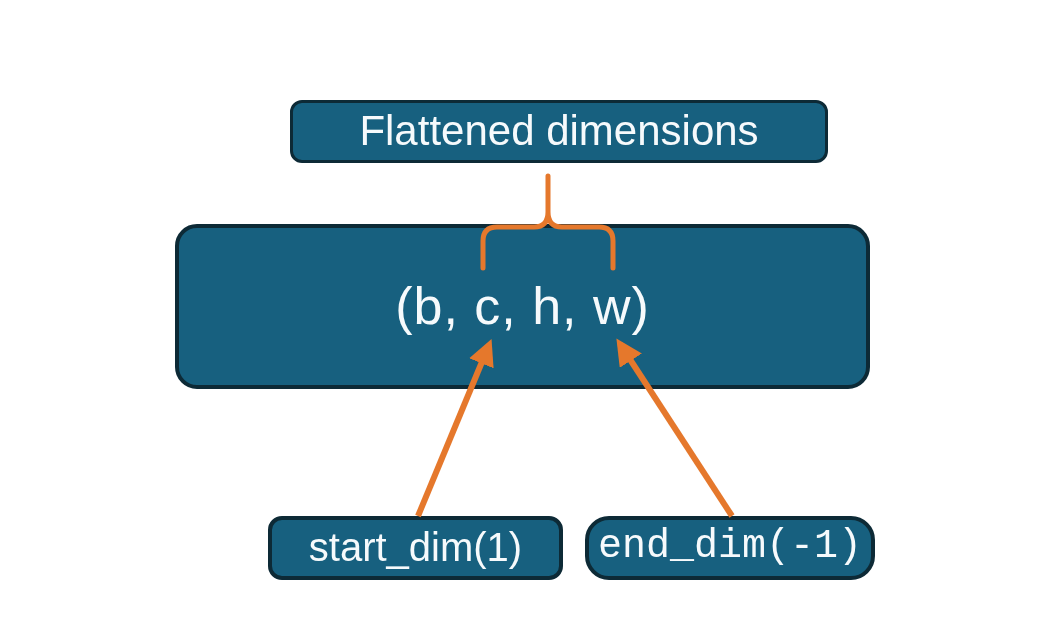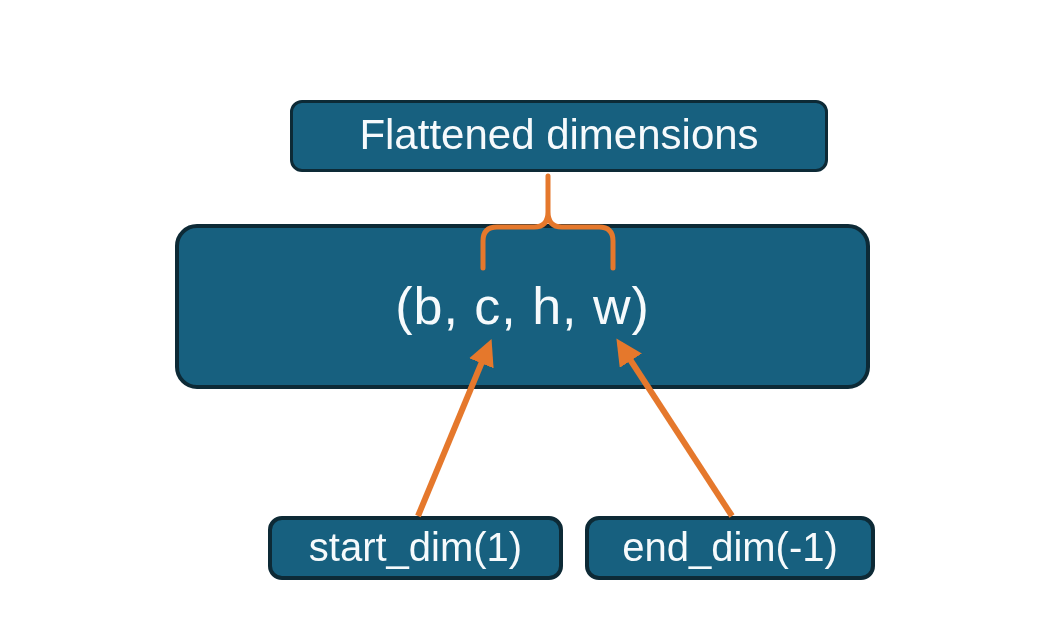--- a/index.html
+++ b/index.html
@@ -26,21 +26,21 @@
     color: var(--text);
     display: flex;
     align-items: center;
     justify-content: center;
     white-space: nowrap;
     line-height: 1;
   }
   .node-label { transform: translateY(-1px); }
   .node-flattened {
     left: 290px; top: 100px;
-    width: 538px; height: 72px;
+    width: 538px; height: 63px;
     border-width: 3px;
     border-radius: 12px;
     font-size: 42px;
   }
   .node-tensor {
     left: 175px; top: 224px;
     width: 695px; height: 165px;
     border-radius: 22px;
     font-size: 52px;
     letter-spacing: 1px;
@@ -48,22 +48,23 @@
   .node-start {
     left: 268px; top: 516px;
     width: 295px; height: 64px;
     border-radius: 14px;
     font-size: 40px;
     align-items: center;
   }
   .node-end {
     left: 585px; top: 516px;
     width: 290px; height: 64px;
-    border-radius: 14px;
+    border-radius: 24px;
     font-size: 40px;
+    font-family: Liberation Mono, monospace;
   }
   .connector-layer {
     position: absolute;
     left: 0; top: 0;
     width: 1038px; height: 632px;
     pointer-events: none;
   }
   .connector-stroke {
     fill: none;
     stroke: var(--connector);

